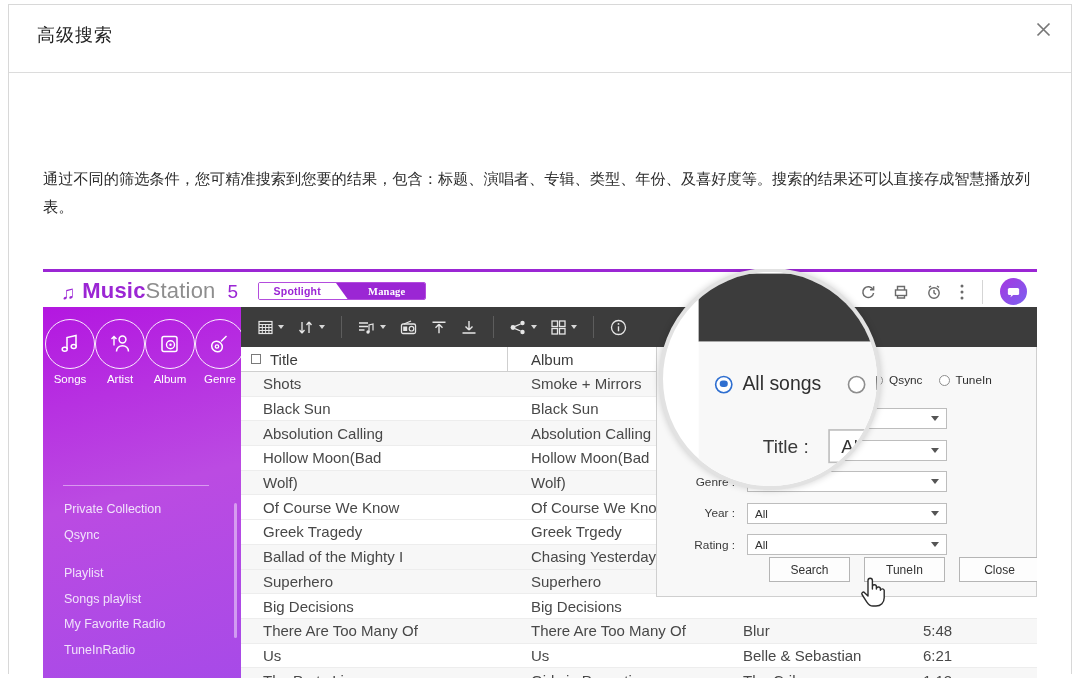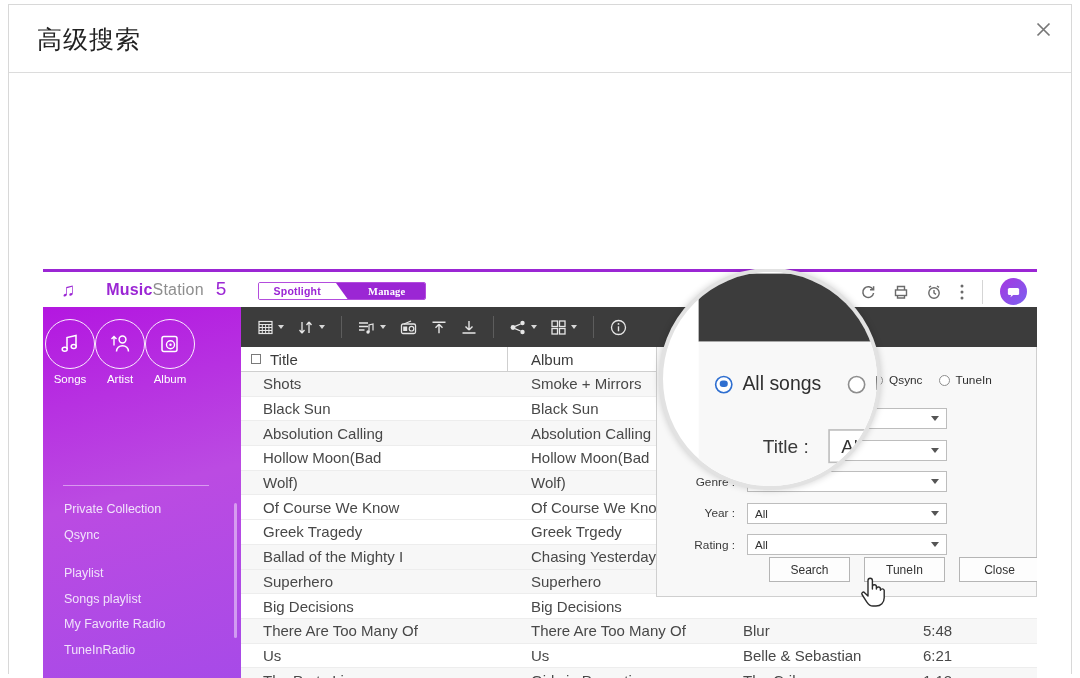--- a/index.html
+++ b/index.html
@@ -21,21 +21,21 @@
 
   .dialog-header {
     position: relative;
     height: 68px;
     border-bottom: 1px solid #dcdcdc;
     background: #fff;
   }
   .dialog-title {
     position: absolute;
     left: 28px; top: 18px;
-    font-size: 25px;
+    font-size: 18px;
     color: #222;
     letter-spacing: 1px;
   }
   .close-icon {
     position: absolute;
     right: 14px; top: 10px;
     width: 28px; height: 28px;
     display: flex; align-items: center; justify-content: center;
     color: #777;
     cursor: pointer;
@@ -76,21 +76,21 @@
   }
   .ms-logo {
     position: absolute;
     left: 18px; top: 6px;
     display: flex; align-items: baseline; gap: 7px;
   }
   .ms-note {
     font-size: 19px; color: #9b26d4; line-height: 1;
     position: relative; top: 1px;
   }
-  .ms-name { font-size: 16px; color: #8e8e8e; letter-spacing: .2px; margin-left: 24px; }
+  .ms-name { font-size: 22px; color: #8e8e8e; letter-spacing: .2px; }
   .ms-name b { color: #9b26d4; font-weight: bold; }
   .ms-ver { font-size: 19px; color: #9b26d4; margin-left: 5px; }
 
   .ms-toggle {
     position: absolute;
     left: 215px; top: 10px;
     width: 168px; height: 18px;
     display: flex;
     border: 1px solid #b34cdd;
     border-radius: 2px;
@@ -368,20 +368,21 @@
     <div class="dialog-title">高级搜索</div>
     <div class="close-icon">
       <svg width="15" height="15" viewBox="0 0 15 15">
           <path d="M1.5 1.5 L13.5 13.5 M13.5 1.5 L1.5 13.5" stroke="#777" stroke-width="1.7" fill="none"></path>
         </svg>
     </div>
   </div>
 
   <div class="dialog-body">
 
+    <div class="intro-text">通过不同的筛选条件，您可精准搜索到您要的结果，包含：标题、演唱者、专辑、类型、年份、及喜好度等。搜索的结果还可以直接存成智慧播放列表。</div>
 
     <div class="shot">
 
       <div class="ms-topbar">
         <div class="ms-logo">
           <span class="ms-note">♫</span>
           <span class="ms-name"><b>Music</b><span>Station</span></span>
           <span class="ms-ver">5</span>
         </div>
 
@@ -459,20 +460,30 @@
           <div class="side-cell">
             <div class="side-circle">
               <svg width="24" height="24" viewBox="0 0 24 24">
                   <rect x="4" y="4.5" width="15" height="15" rx="2" fill="none" stroke="#fff" stroke-width="1.5"></rect>
                   <circle cx="12.5" cy="12.8" r="4" fill="none" stroke="#fff" stroke-width="1.4"></circle>
                   <circle cx="12.5" cy="12.8" r="1.2" fill="#fff"></circle>
                 </svg>
             </div>
             <div class="lbl">Album</div>
           </div>
+          <div class="side-cell">
+            <div class="side-circle">
+              <svg width="24" height="24" viewBox="0 0 24 24">
+                  <path d="M18.5 4 13 9.5" stroke="#fff" stroke-width="1.5" fill="none"></path>
+                  <ellipse cx="9" cy="14.5" rx="5" ry="5.6" transform="rotate(-45 9 14.5)" fill="none" stroke="#fff" stroke-width="1.5"></ellipse>
+                  <circle cx="9" cy="14.5" r="1.7" fill="none" stroke="#fff" stroke-width="1.3"></circle>
+                </svg>
+            </div>
+            <div class="lbl">Genre</div>
+          </div>
         </div>
 
         <div class="side-rule"></div>
 
         <div class="side-links">
           <div class="ln">Private Collection</div>
           <div class="ln">Qsync</div>
           <div class="gap"></div>
           <div class="ln">Playlist</div>
           <div class="ln">Songs playlist</div>

